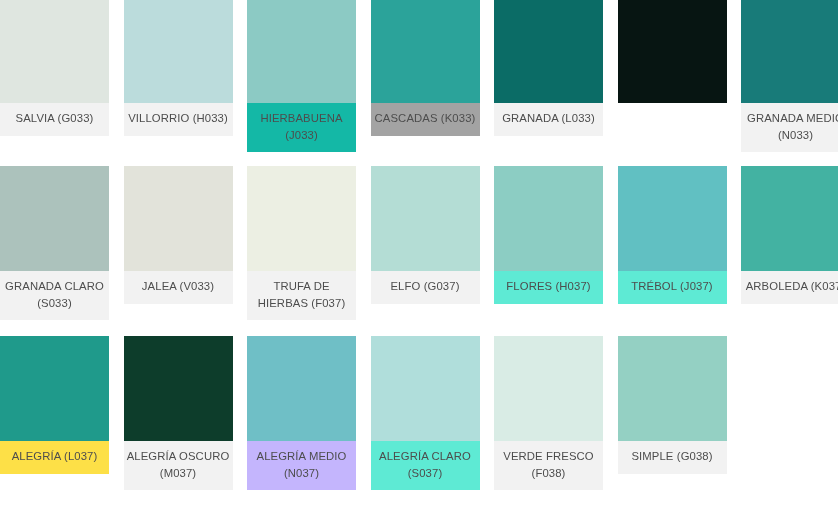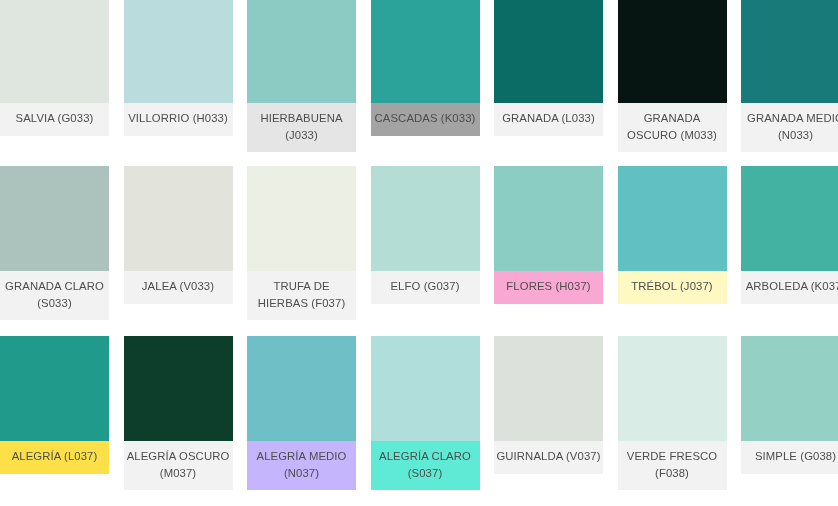--- a/index.html
+++ b/index.html
@@ -69,33 +69,32 @@
     <div class="swatch-card">
       <div class="swatch-color" style="background-color: rgb(223, 230, 224);"></div>
       <div class="swatch-label" style="background: rgb(242, 242, 242); color: rgb(77, 77, 77);">SALVIA (G033)</div>
     </div>
     <div class="swatch-card">
       <div class="swatch-color" style="background-color: rgb(187, 220, 220);"></div>
       <div class="swatch-label" style="background: rgb(242, 242, 242); color: rgb(77, 77, 77);">VILLORRIO (H033)</div>
     </div>
     <div class="swatch-card">
       <div class="swatch-color" style="background-color: rgb(140, 202, 196);"></div>
-      <div class="swatch-label two-line" style="background: #e5e5e5; color: rgb(77, 77, 77);">HIERBABUENA (J033)</div>
+      <div class="swatch-label two-line" style="background: #14b8a6; color: rgb(77, 77, 77);">HIERBABUENA (J033)</div>
     </div>
     <div class="swatch-card">
       <div class="swatch-color" style="background-color: rgb(43, 163, 154);"></div>
       <div class="swatch-label" style="background: #a3a3a3; color: rgb(77, 77, 77);">CASCADAS (K033)</div>
     </div>
     <div class="swatch-card">
       <div class="swatch-color" style="background-color: rgb(11, 108, 102);"></div>
       <div class="swatch-label" style="background: rgb(242, 242, 242); color: rgb(77, 77, 77);">GRANADA (L033)</div>
     </div>
     <div class="swatch-card">
       <div class="swatch-color" style="background-color: rgb(7, 21, 18);"></div>
-      <div class="swatch-label two-line" style="background: rgb(242, 242, 242); color: rgb(77, 77, 77);">GRANADA OSCURO (M033)</div>
     </div>
     <div class="swatch-card">
       <div class="swatch-color" style="background-color: rgb(24, 123, 121);"></div>
       <div class="swatch-label two-line" style="background: rgb(242, 242, 242); color: rgb(77, 77, 77);">GRANADA MEDIO (N033)</div>
     </div>
   </div>
 
   <div class="swatch-row" id="row-1">
     <div class="swatch-card">
       <div class="swatch-color" style="background-color: rgb(172, 194, 188);"></div>
@@ -108,25 +107,25 @@
     <div class="swatch-card">
       <div class="swatch-color" style="background-color: rgb(236, 239, 227);"></div>
       <div class="swatch-label two-line" style="background: rgb(242, 242, 242); color: rgb(77, 77, 77);">TRUFA DE HIERBAS (F037)</div>
     </div>
     <div class="swatch-card">
       <div class="swatch-color" style="background-color: rgb(180, 221, 213);"></div>
       <div class="swatch-label" style="background: rgb(242, 242, 242); color: rgb(77, 77, 77);">ELFO (G037)</div>
     </div>
     <div class="swatch-card">
       <div class="swatch-color" style="background-color: rgb(140, 205, 195);"></div>
-      <div class="swatch-label" style="background: #f9a8d4; color: rgb(77, 77, 77);">FLORES (H037)</div>
+      <div class="swatch-label" style="background: #5eead4; color: rgb(77, 77, 77);">FLORES (H037)</div>
     </div>
     <div class="swatch-card">
       <div class="swatch-color" style="background-color: rgb(97, 192, 194);"></div>
-      <div class="swatch-label" style="background: #fef9c3; color: rgb(77, 77, 77);">TRÉBOL (J037)</div>
+      <div class="swatch-label" style="background: #5eead4; color: rgb(77, 77, 77);">TRÉBOL (J037)</div>
     </div>
     <div class="swatch-card">
       <div class="swatch-color" style="background-color: rgb(67, 178, 162);"></div>
       <div class="swatch-label" style="background: rgb(242, 242, 242); color: rgb(77, 77, 77);">ARBOLEDA (K037)</div>
     </div>
   </div>
 
   <div class="swatch-row" id="row-2">
     <div class="swatch-card">
       <div class="swatch-color" style="background-color: rgb(31, 154, 139);"></div>
@@ -138,24 +137,20 @@
     </div>
     <div class="swatch-card">
       <div class="swatch-color" style="background-color: rgb(111, 191, 198);"></div>
       <div class="swatch-label two-line" style="background: #c4b5fd; color: rgb(77, 77, 77);">ALEGRÍA MEDIO (N037)</div>
     </div>
     <div class="swatch-card">
       <div class="swatch-color" style="background-color: rgb(176, 222, 219);"></div>
       <div class="swatch-label two-line" style="background: #5eead4; color: rgb(77, 77, 77);">ALEGRÍA CLARO (S037)</div>
     </div>
     <div class="swatch-card">
-      <div class="swatch-color" style="background-color: rgb(221, 225, 220);"></div>
-      <div class="swatch-label two-line" style="background: rgb(242, 242, 242); color: rgb(77, 77, 77);">GUIRNALDA (V037)</div>
-    </div>
-    <div class="swatch-card">
       <div class="swatch-color" style="background-color: rgb(217, 236, 229);"></div>
       <div class="swatch-label two-line" style="background: rgb(242, 242, 242); color: rgb(77, 77, 77);">VERDE FRESCO (F038)</div>
     </div>
     <div class="swatch-card">
       <div class="swatch-color" style="background-color: rgb(148, 208, 195);"></div>
       <div class="swatch-label" style="background: rgb(242, 242, 242); color: rgb(77, 77, 77);">SIMPLE (G038)</div>
     </div>
   </div>
 
 </div>

